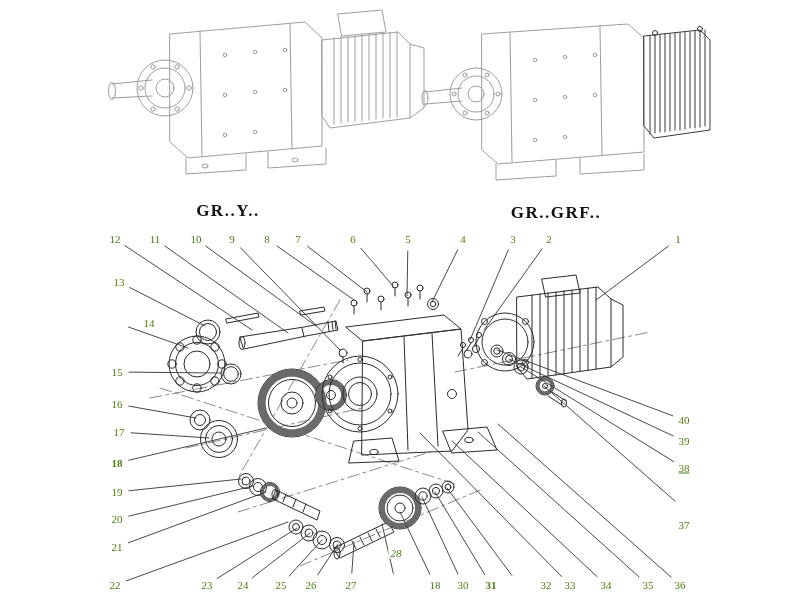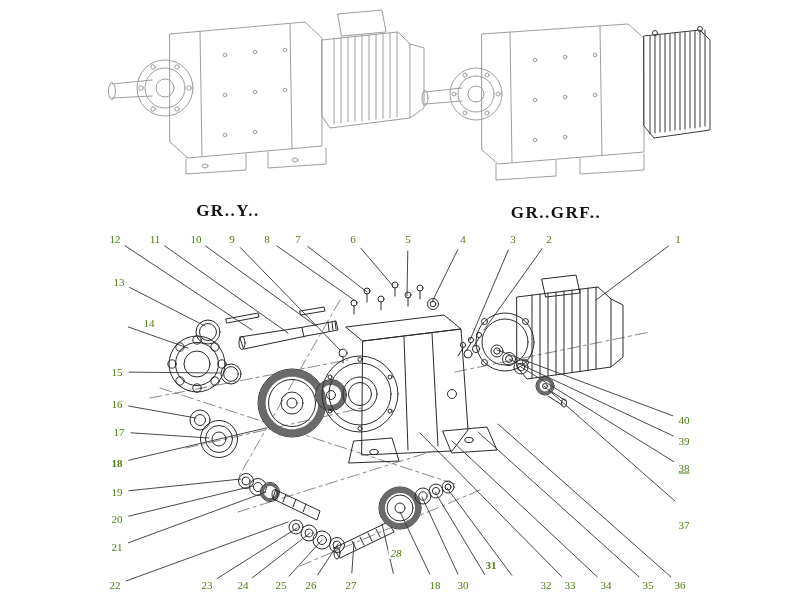--- a/index.html
+++ b/index.html
@@ -367,21 +367,21 @@
       <div class="callout" style="left: 117px; top: 547px;">21</div>
       <div class="callout" style="left: 115px; top: 585px;">22</div>
       <div class="callout" style="left: 207px; top: 585px;">23</div>
       <div class="callout" style="left: 243px; top: 585px;">24</div>
       <div class="callout" style="left: 281px; top: 585px;">25</div>
       <div class="callout" style="left: 311px; top: 585px;">26</div>
       <div class="callout" style="left: 351px; top: 585px;">27</div>
       <div class="callout" style="left: 396px; top: 553px; font-style: italic;">28</div>
       <div class="callout" style="left: 435px; top: 585px;">18</div>
       <div class="callout" style="left: 463px; top: 585px;">30</div>
-      <div class="callout" style="left: 491px; top: 565px; font-weight: bold;">31</div>
+      <div class="callout" style="left: 491px; top: 585px; font-weight: bold;">31</div>
       <div class="callout" style="left: 519px; top: 585px; margin-left: 27px;">32</div>
       <div class="callout" style="left: 570px; top: 585px;">33</div>
       <div class="callout" style="left: 606px; top: 585px;">34</div>
       <div class="callout" style="left: 648px; top: 585px;">35</div>
       <div class="callout" style="left: 680px; top: 585px;">36</div>
       <div class="callout" style="left: 684px; top: 420px;">40</div>
       <div class="callout" style="left: 684px; top: 441px;">39</div>
       <div class="callout" style="left: 684px; top: 468px; text-decoration: underline;">38</div>
       <div class="callout" style="left: 684px; top: 525px;">37</div>
     </div>

